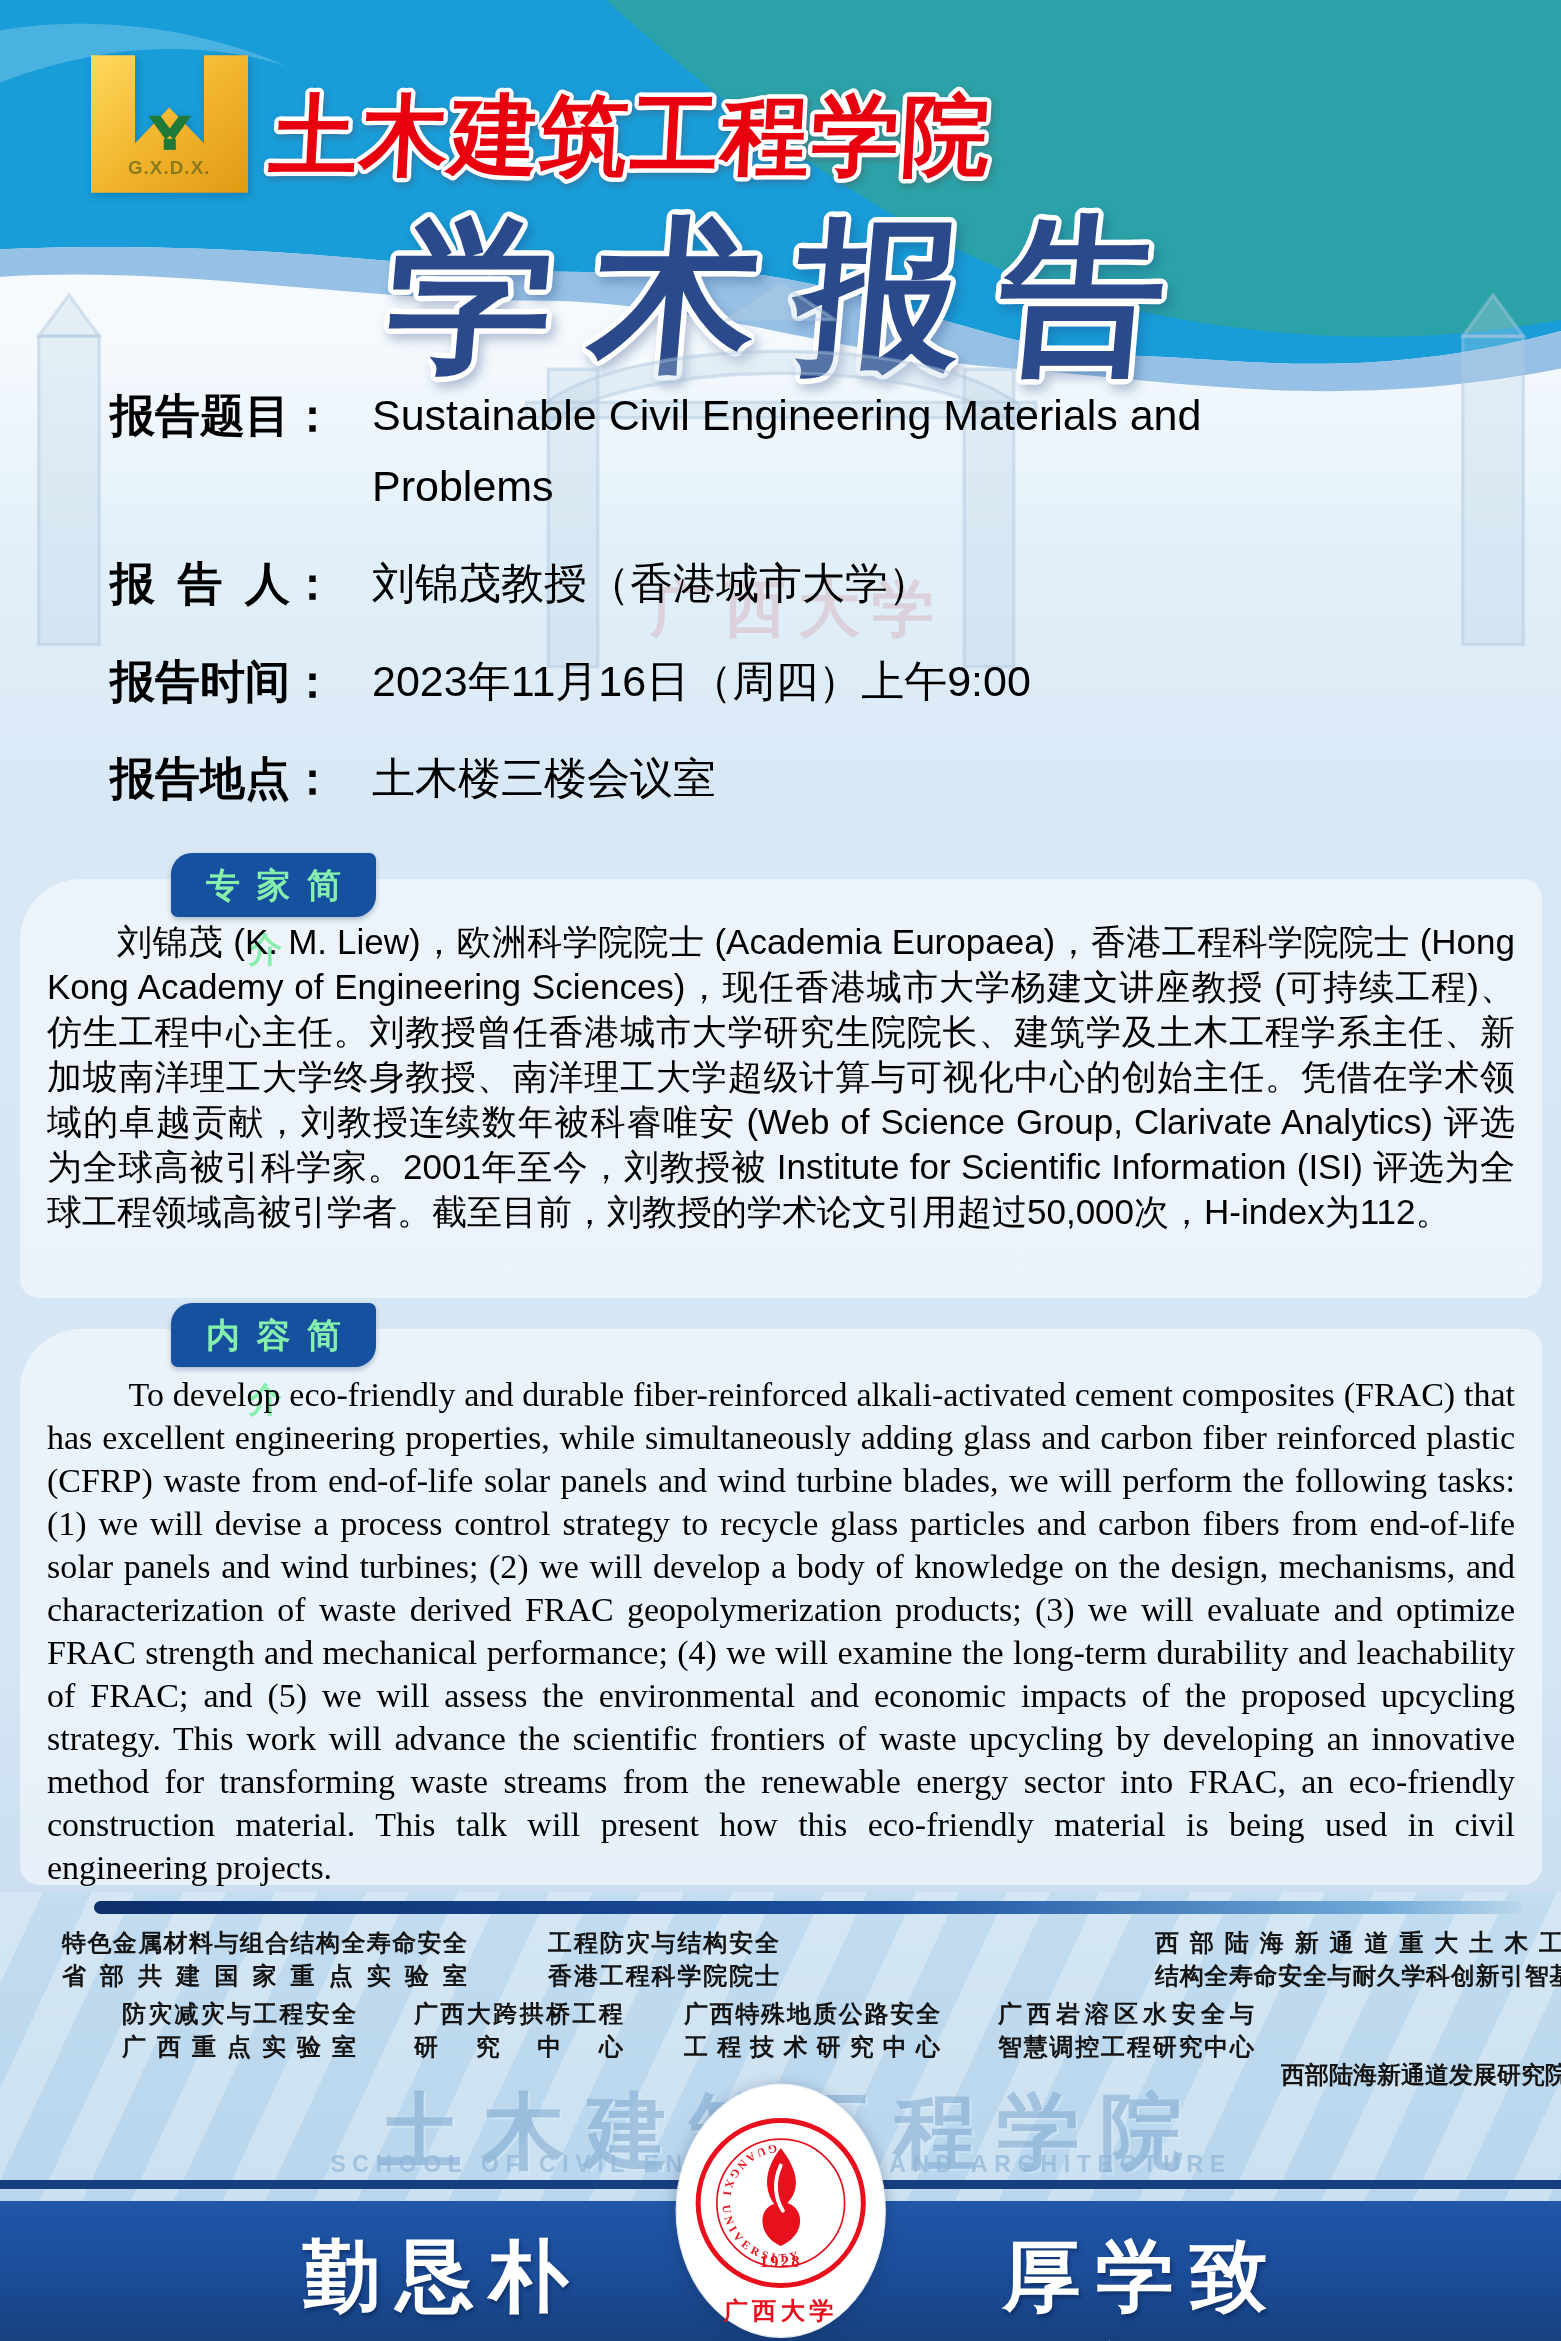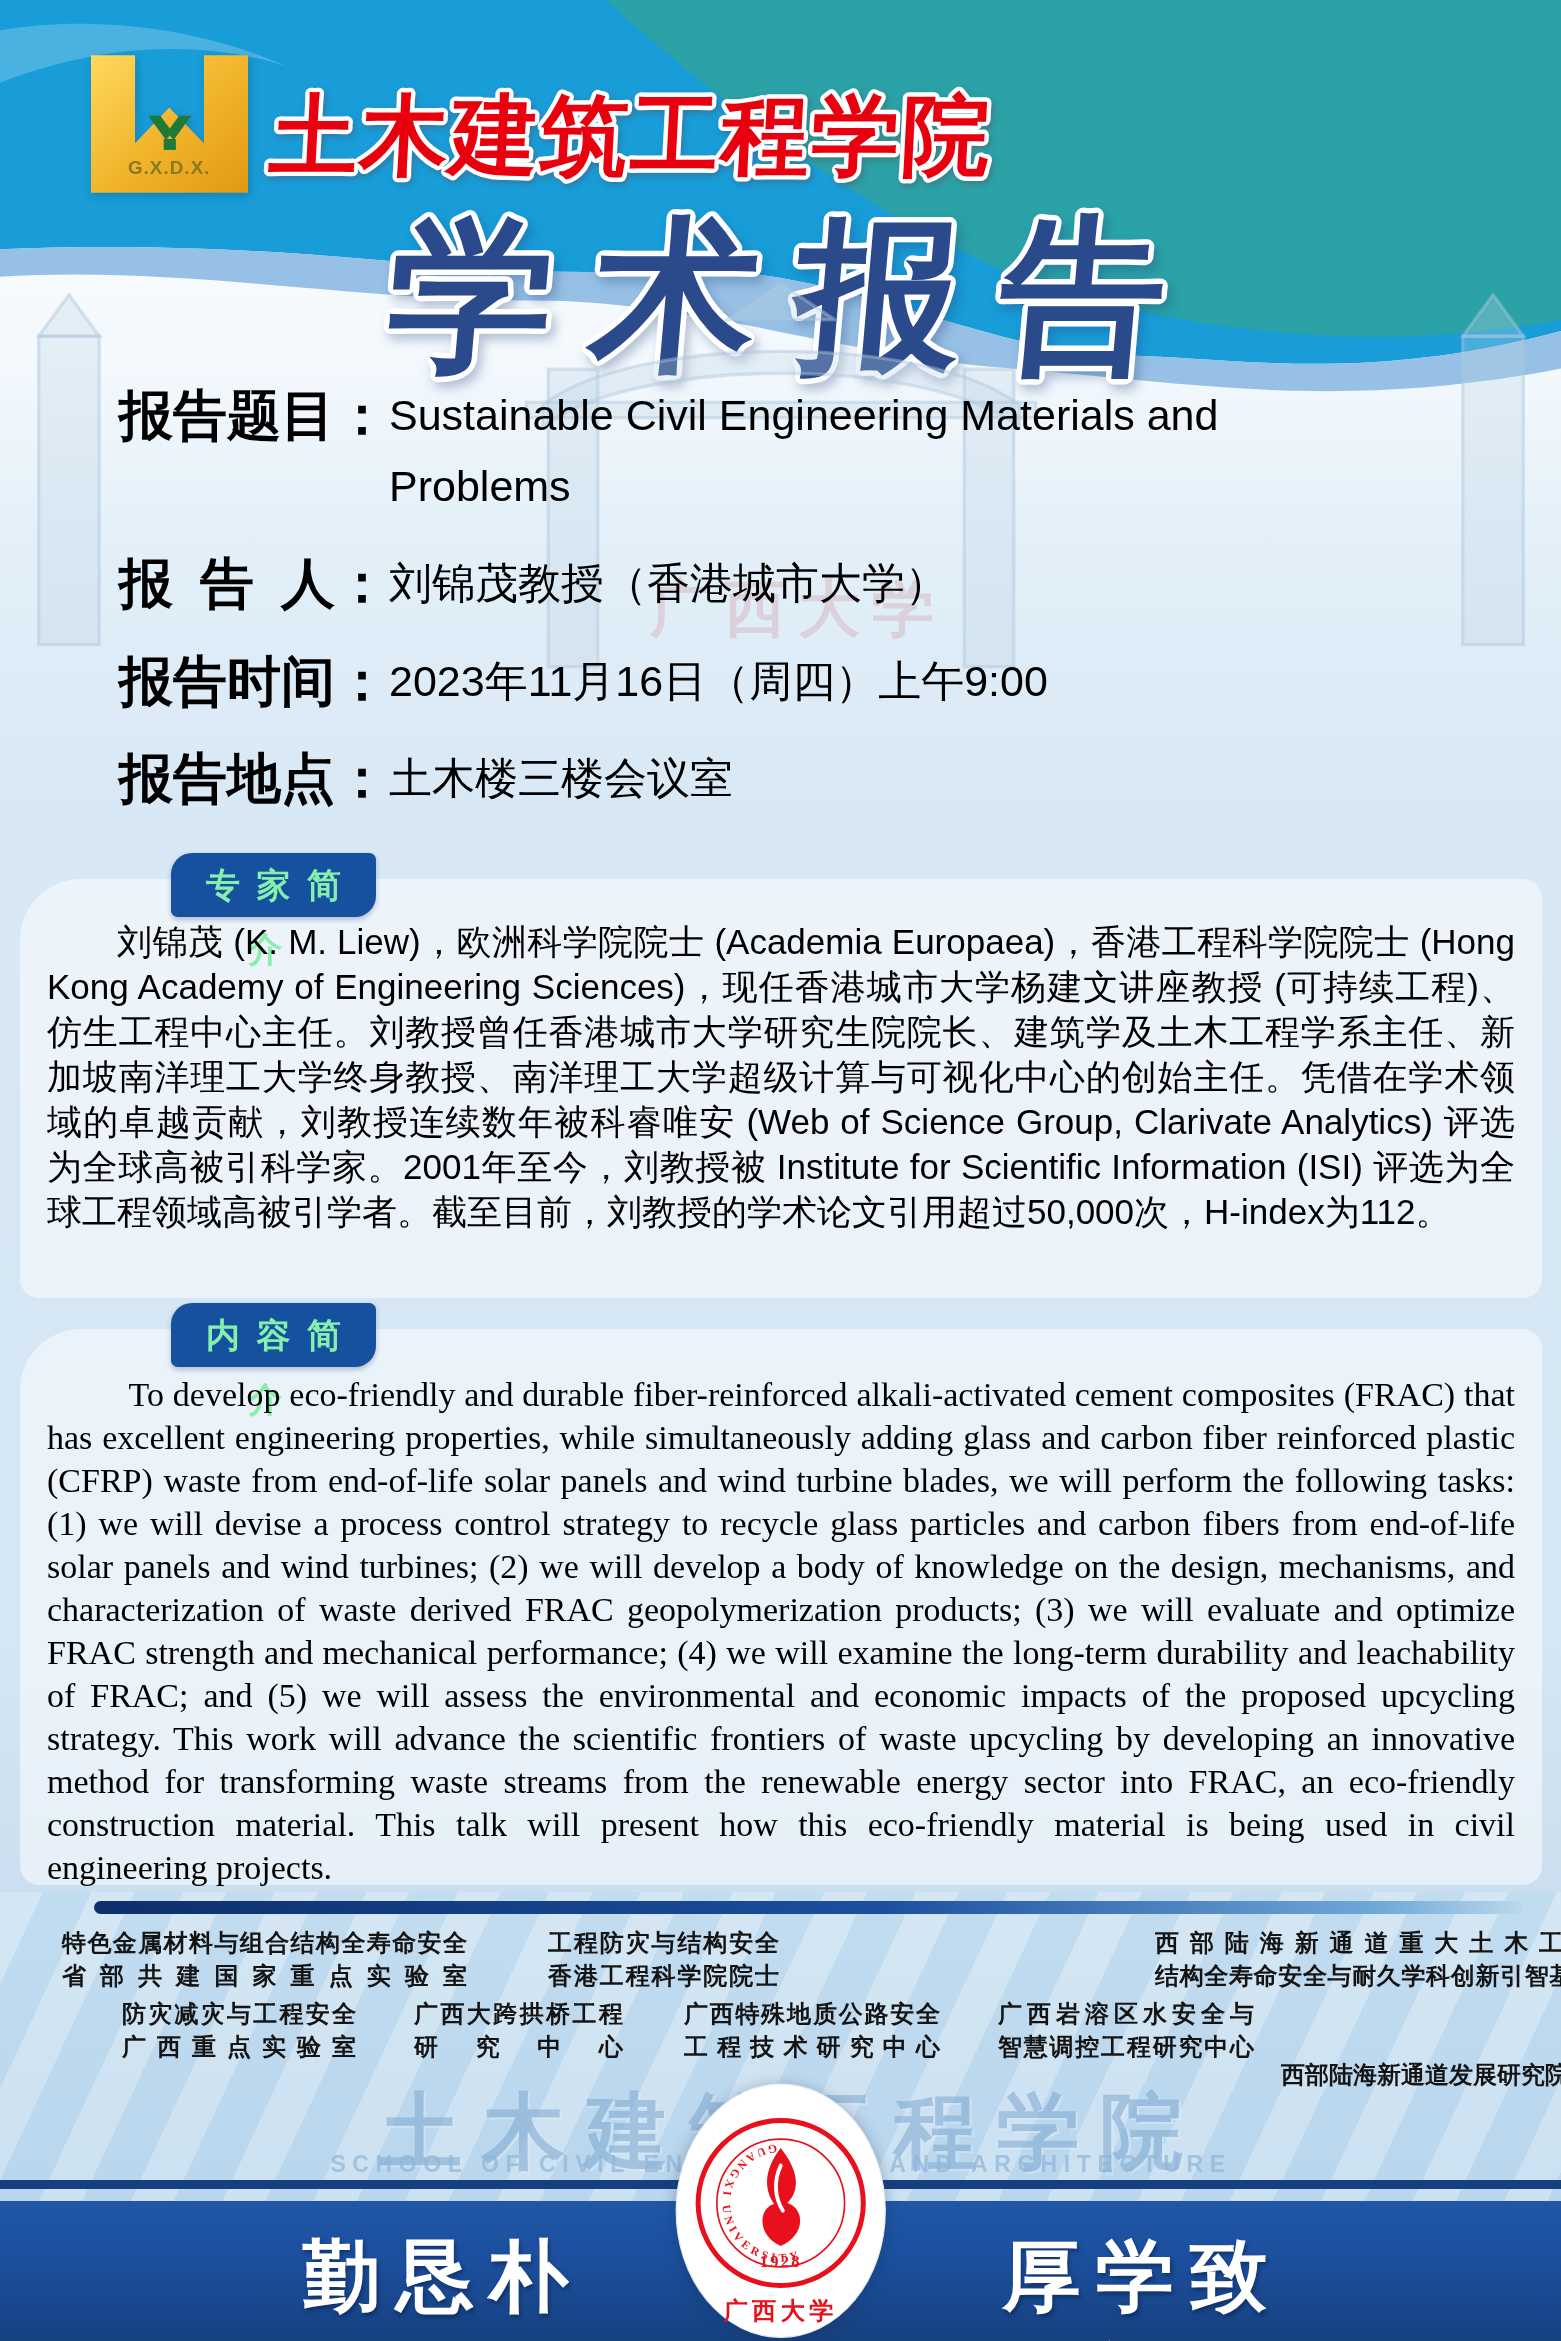--- a/index.html
+++ b/index.html
@@ -21,21 +21,21 @@
              filter:drop-shadow(4.4px 6.6px 5.5px rgba(30,60,120,.30));}
   .title-text{font-family:"Liberation Sans",sans-serif;font-weight:900;}
   
   .gate-watermark{position:absolute;left:0;top:237px;width:1562px;height:606px;pointer-events:none;}
   .gate-watermark svg{position:absolute;inset:0;width:100%;height:100%;}
   .gate-name{position:absolute;left:650px;top:330px;font-size:62px;font-weight:700;
              letter-spacing:12px;color:rgba(205,110,120,0.22);}
   
   .details{position:absolute;left:110px;top:380px;width:1366px;color:#000;}
   .detail-row{display:flex;align-items:flex-start;margin-bottom:26.4px;}
-  .detail-label{flex:0 0 262px;font-size:54px;font-weight:900;line-height:71px;white-space:nowrap;margin-left:9px;}
+  .detail-label{flex:0 0 262px;font-size:45px;font-weight:900;line-height:71px;white-space:nowrap;}
   .detail-value{flex:1;font-size:43px;font-weight:400;line-height:71px;}
   .vline{display:block;}
   
   .panel{position:absolute;left:20px;width:1522px;background:rgba(255,255,255,0.52);
          border-radius:61px 19px 19px 19px;}
   .panel-expert{top:879px;height:419px;}
   .panel-content{top:1329px;height:556px;}
   .badge{position:absolute;left:171px;width:205px;height:64px;background:#16519f;
          border-radius:21px 6.6px 21px 6.6px;color:#86efac;font-size:34px;font-weight:700;
          letter-spacing:16.5px;text-indent:16.5px;text-align:center;line-height:64px;

